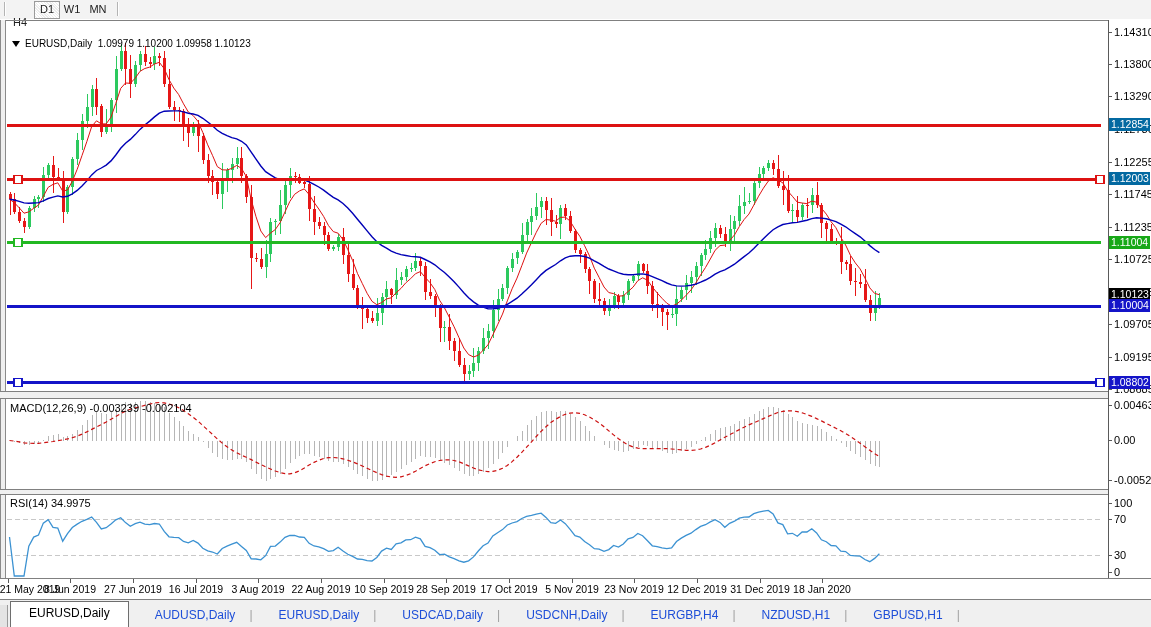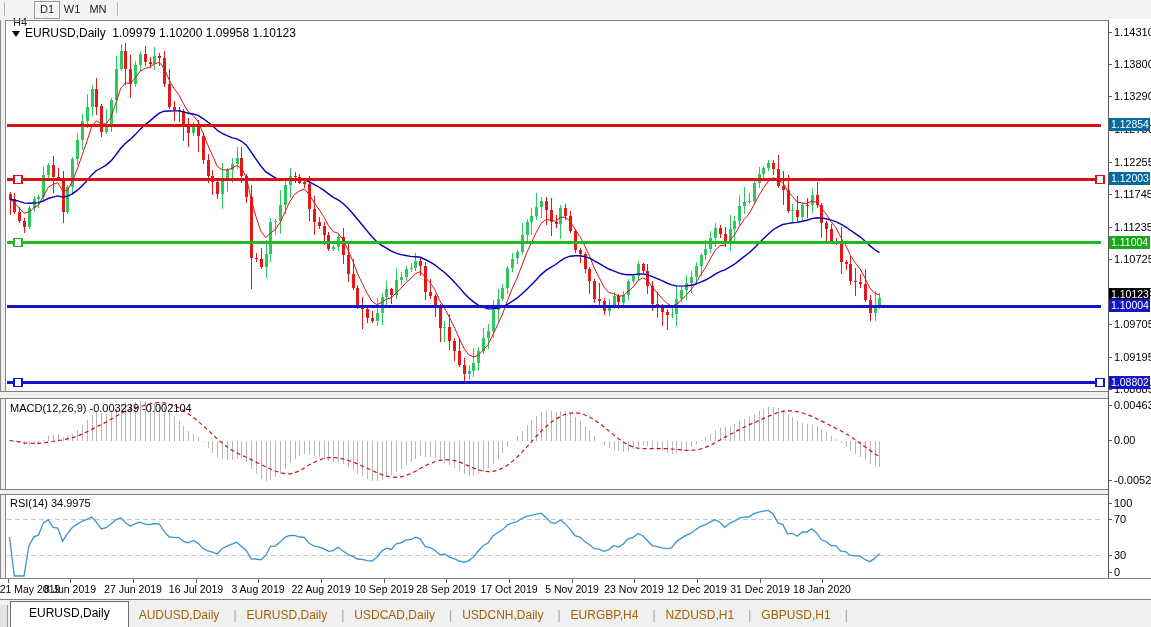--- a/index.html
+++ b/index.html
@@ -12,41 +12,41 @@
           font-size:11px;color:#222;cursor:default;}
   .tf-btn.pressed{background:repeating-linear-gradient(45deg,#ffffff 0 1px,#ececec 1px 2px);
           border:1px solid #9a9a9a;line-height:14px;}
   #toolbar .tb-sep{position:absolute;left:117px;top:2px;width:1px;height:14px;background:#b4b4b4;border-right:1px solid #ffffff;}
   
   .frame-line{position:absolute;background:#808080;}
   #left-frame{position:absolute;left:0;top:20px;width:6px;height:579px;background:#efefef;
               border-left:1px solid #8a8a8a;border-right:1px solid #8a8a8a;box-sizing:border-box;}
   
   .panel-svg{position:absolute;left:0;}
-  #main-title{position:absolute;left:12px;top:26px;font-size:12px;color:#000;white-space:nowrap;}
+  #main-title{position:absolute;left:12px;top:38px;font-size:10px;color:#000;white-space:nowrap;}
   #main-title .tri{display:inline-block;width:0;height:0;border-left:4px solid transparent;
       border-right:4px solid transparent;border-top:6px solid #000;margin-right:5px;}
   .ind-label{position:absolute;left:10px;font-size:11px;color:#000;white-space:nowrap;}
   .sep-bar{position:absolute;left:0;width:1151px;background:#f0f0f0;
            border-top:1px solid #808080;border-bottom:1px solid #808080;box-sizing:border-box;}
   
   #axis-col{position:absolute;left:1108px;top:20px;width:43px;height:558px;background:#ffffff;border-left:1px solid #5a5a5a;box-sizing:border-box;}
   .ax-label{position:absolute;left:1114px;font-size:11px;color:#000;white-space:nowrap;}
   .ax-tick{position:absolute;left:1108px;width:4px;height:1px;background:#5a5a5a;}
   .ax-badge{position:absolute;left:1109px;width:41px;height:13px;line-height:13px;font-size:10.5px;
             color:#fff;padding-left:2px;box-sizing:border-box;white-space:nowrap;}
   
   #date-row{position:absolute;left:0;top:579px;width:1151px;height:20px;background:#ffffff;}
   .date-label{position:absolute;top:4px;font-size:10.5px;color:#000;white-space:nowrap;transform:translateX(-50%);}
   .date-tick{position:absolute;top:0;width:1px;height:4px;background:#5a5a5a;}
   
   #tabbar{position:absolute;left:0;top:599px;width:1151px;height:28px;background:#f0f0f0;
           border-top:1px solid #808080;box-sizing:border-box;display:flex;align-items:flex-end;}
   #tabbar .lead{width:7px;height:22px;background:#e4e4e4;border-right:1px solid #9a9a9a;margin-right:2px;}
-  .tab{font-size:12px;color:#a16207;padding:4px 14px 5px 10px;white-space:nowrap;cursor:default;}
+  .tab{font-size:12px;color:#1d4ed8;padding:4px 14px 5px 26px;white-space:nowrap;cursor:default;}
   .tab.active{background:#ffffff;color:#000;border:1px solid #6e6e6e;border-bottom:none;
               padding:4px 18px 7px 18px;margin-bottom:0;}
   .tab-sep{color:#a0a0a0;font-size:12px;padding-bottom:5px;}
 </style>
 </head>
 <body>
 
 <div id="app">
 
   <div id="toolbar">

